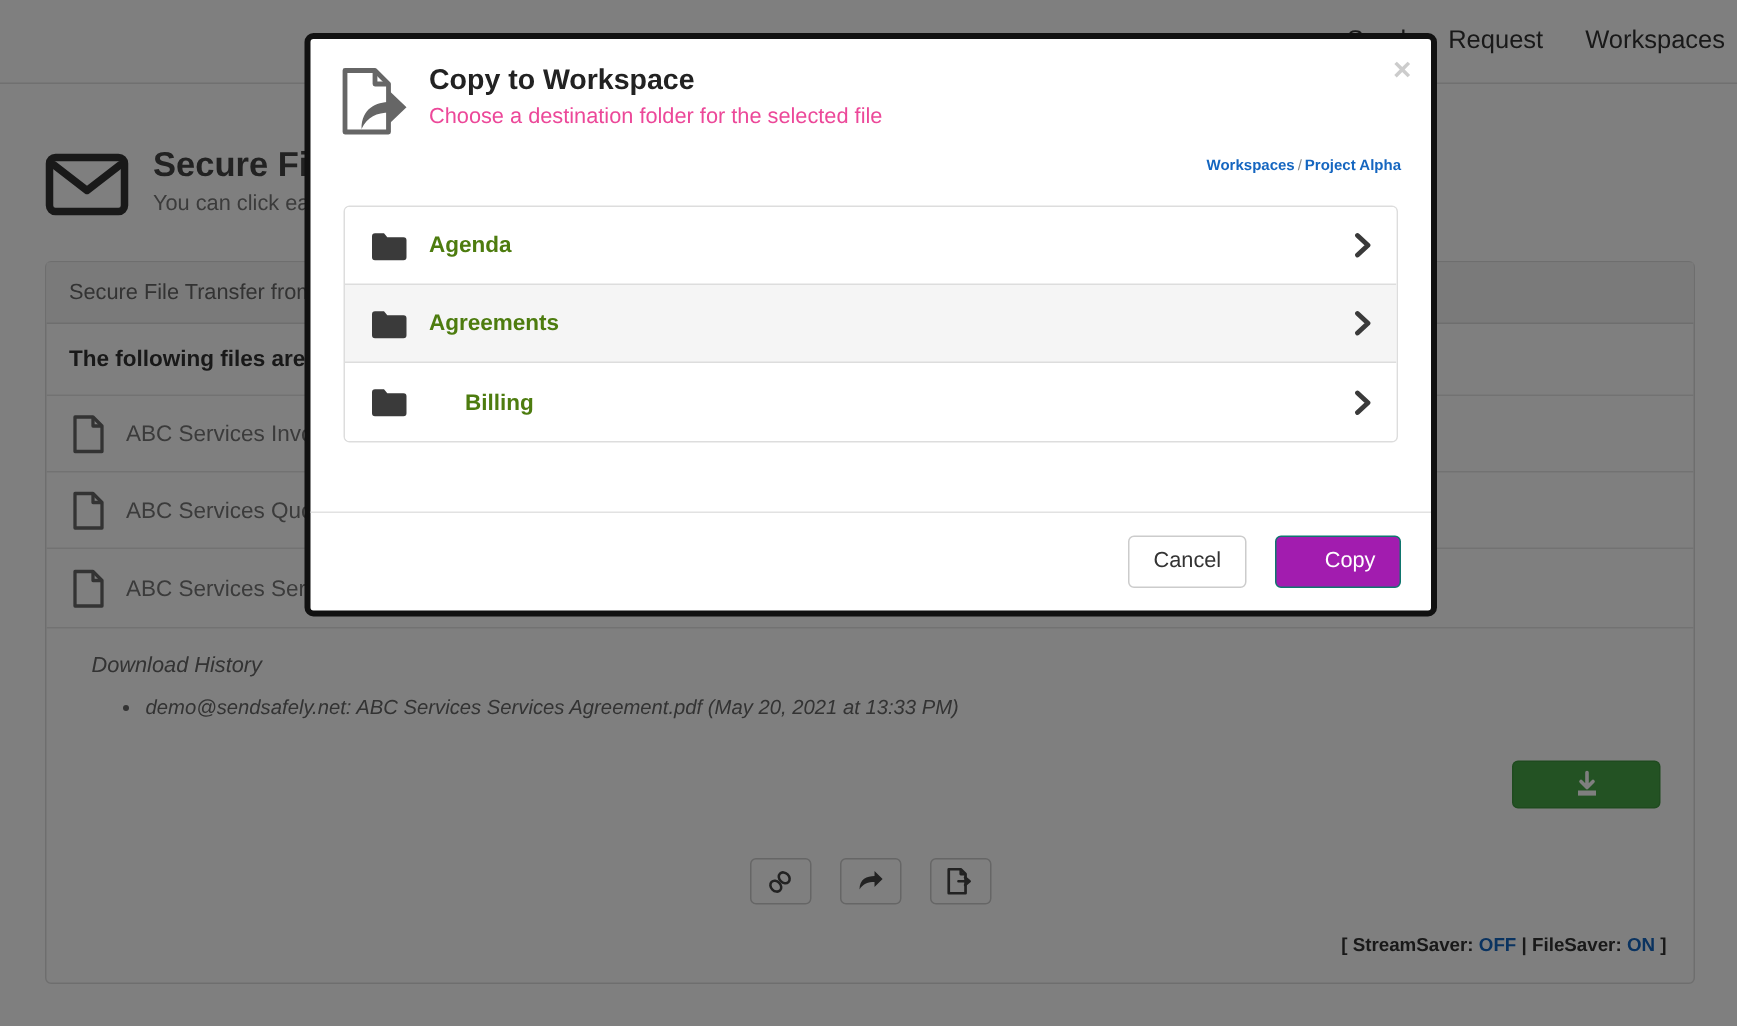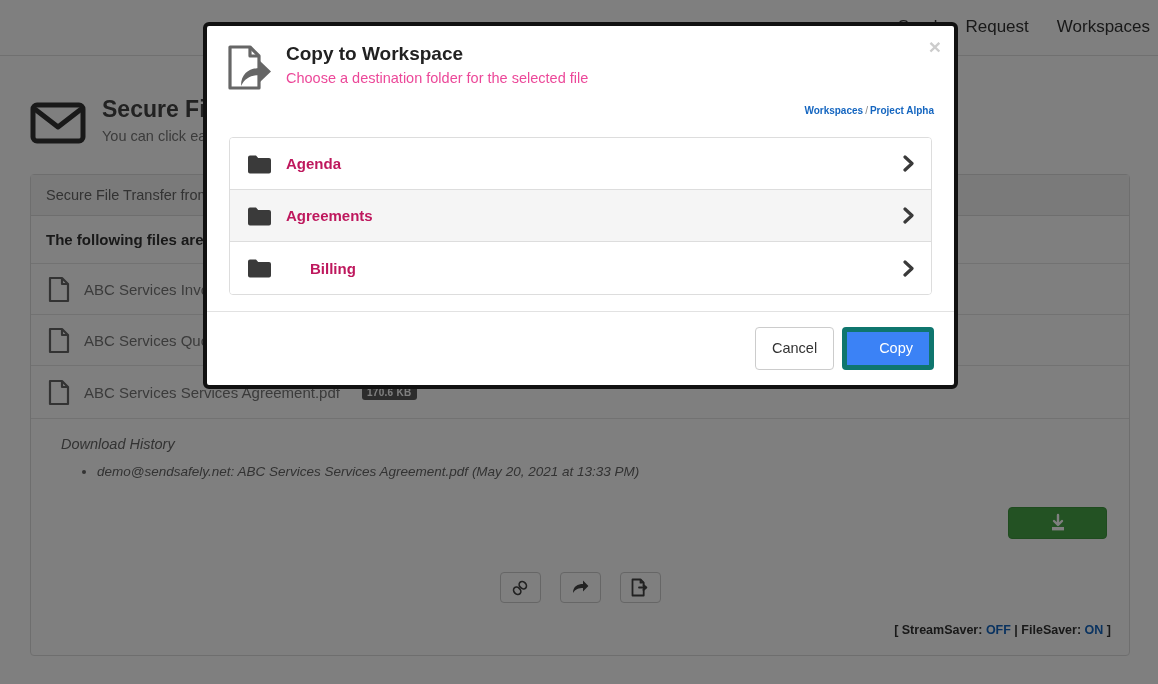--- a/index.html
+++ b/index.html
@@ -128,34 +128,34 @@
   }
   .folder-row {
     height: 52px; display: flex; align-items: center;
     padding: 0 16px 0 17px;
     border-bottom: 1px solid #dddddd;
     background: #ffffff;
   }
   .folder-row:last-child { border-bottom: none; gap: 24px; }
   .folder-row.active { background: #f5f5f5; justify-content: flex-end; }
   .folder-icon { width: 25px; height: 20px; flex: none; margin-right: 14px; }
-  .folder-name { font-size: 15px; font-weight: bold; color: #be185d; flex: 1; }
+  .folder-name { font-size: 15px; font-weight: bold; color: #4d7c0f; flex: 1; }
   .chev { width: 13px; height: 17px; flex: none; }
 
   .modal-footer {
-    margin-top: 16px; border-top: 1px solid #e2e2e2;
-    padding: 15px 20px; display: flex; justify-content: flex-end; gap: 8px;
+    margin-top: 46px; border-top: 1px solid #e2e2e2;
+    padding: 15px 20px; display: flex; justify-content: flex-end; gap: 19px;
   }
   .btn {
     font-family: "Liberation Sans", sans-serif;
     font-size: 14.5px; border-radius: 4px; cursor: pointer;
     padding: 8px 16px; line-height: 1.2;
   }
   .btn-cancel { background: #ffffff; border: 1px solid #cccccc; color: #333333; }
-  .btn-copy { background: #3b82f6; border: 5px solid #0f766e; color: #ffffff; padding-left: 32px; }
+  .btn-copy { background: #a21caf; border: 1px solid #0f766e; color: #ffffff; padding-left: 32px; }
 </style>
 </head>
 <body>
 
 <div id="page-bg">
 
   <div class="navbar">
     <div class="nav-items">
       <span class="nav-item">Send</span>
       <span class="nav-item">Request</span>

